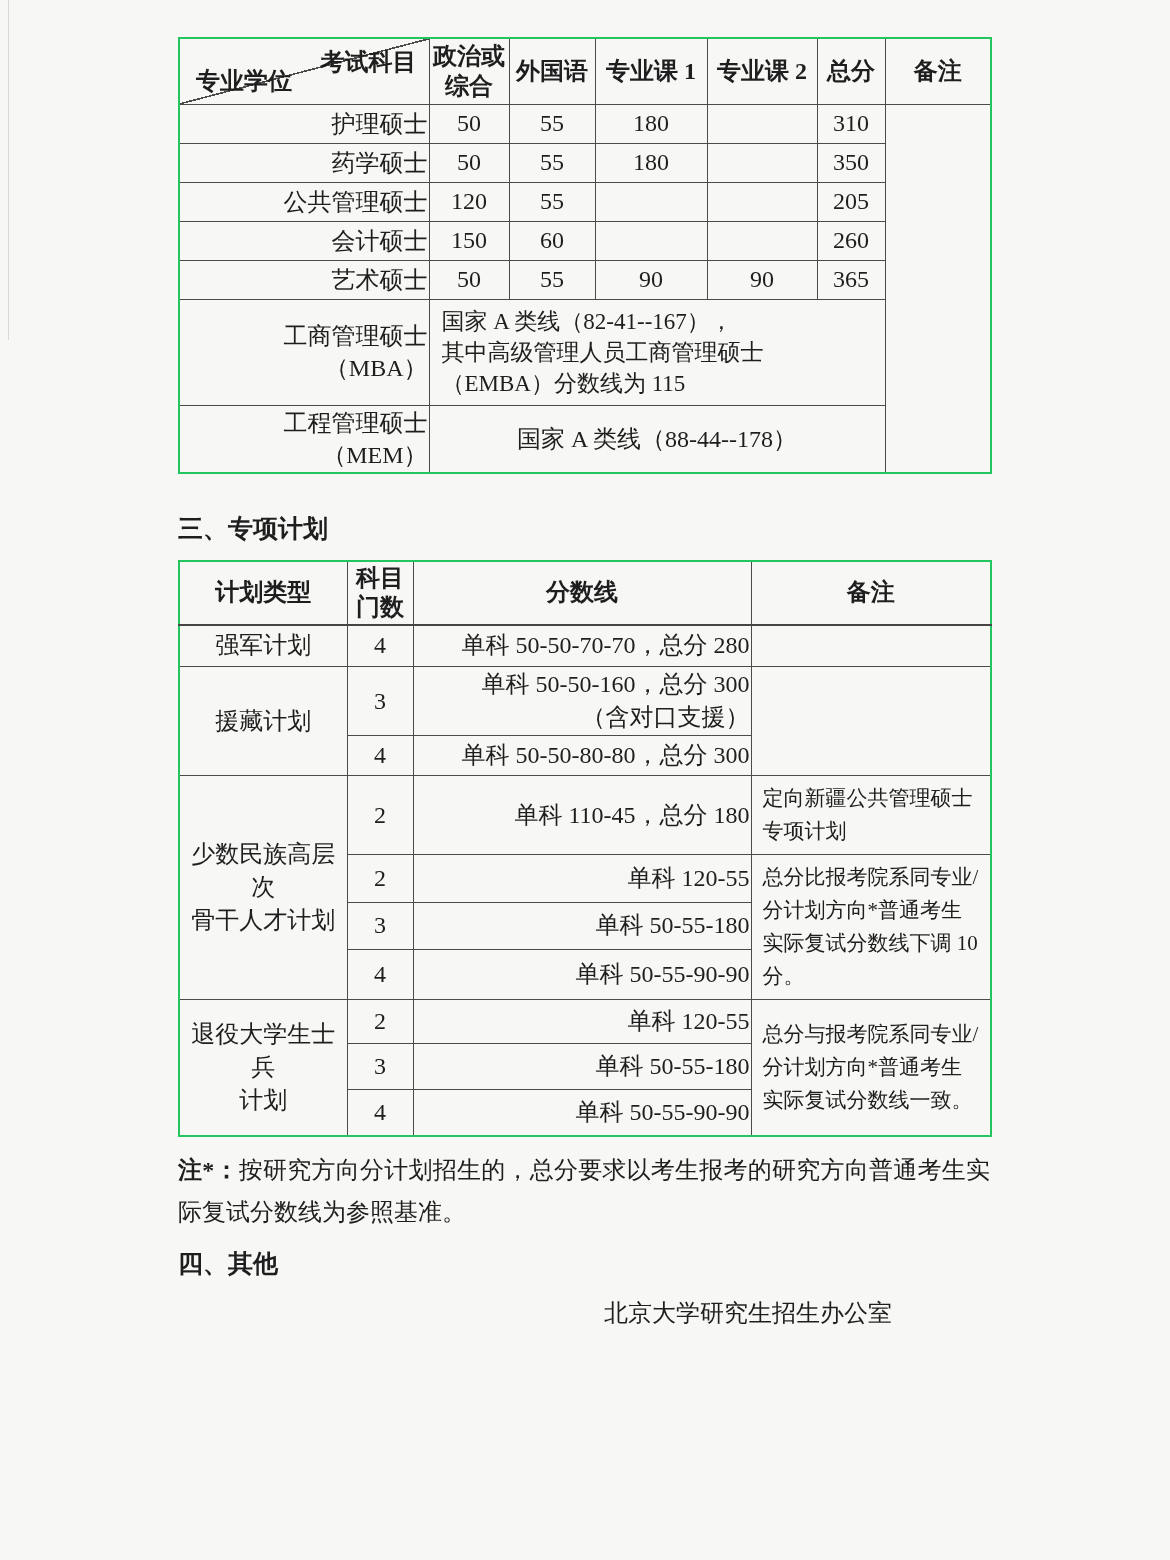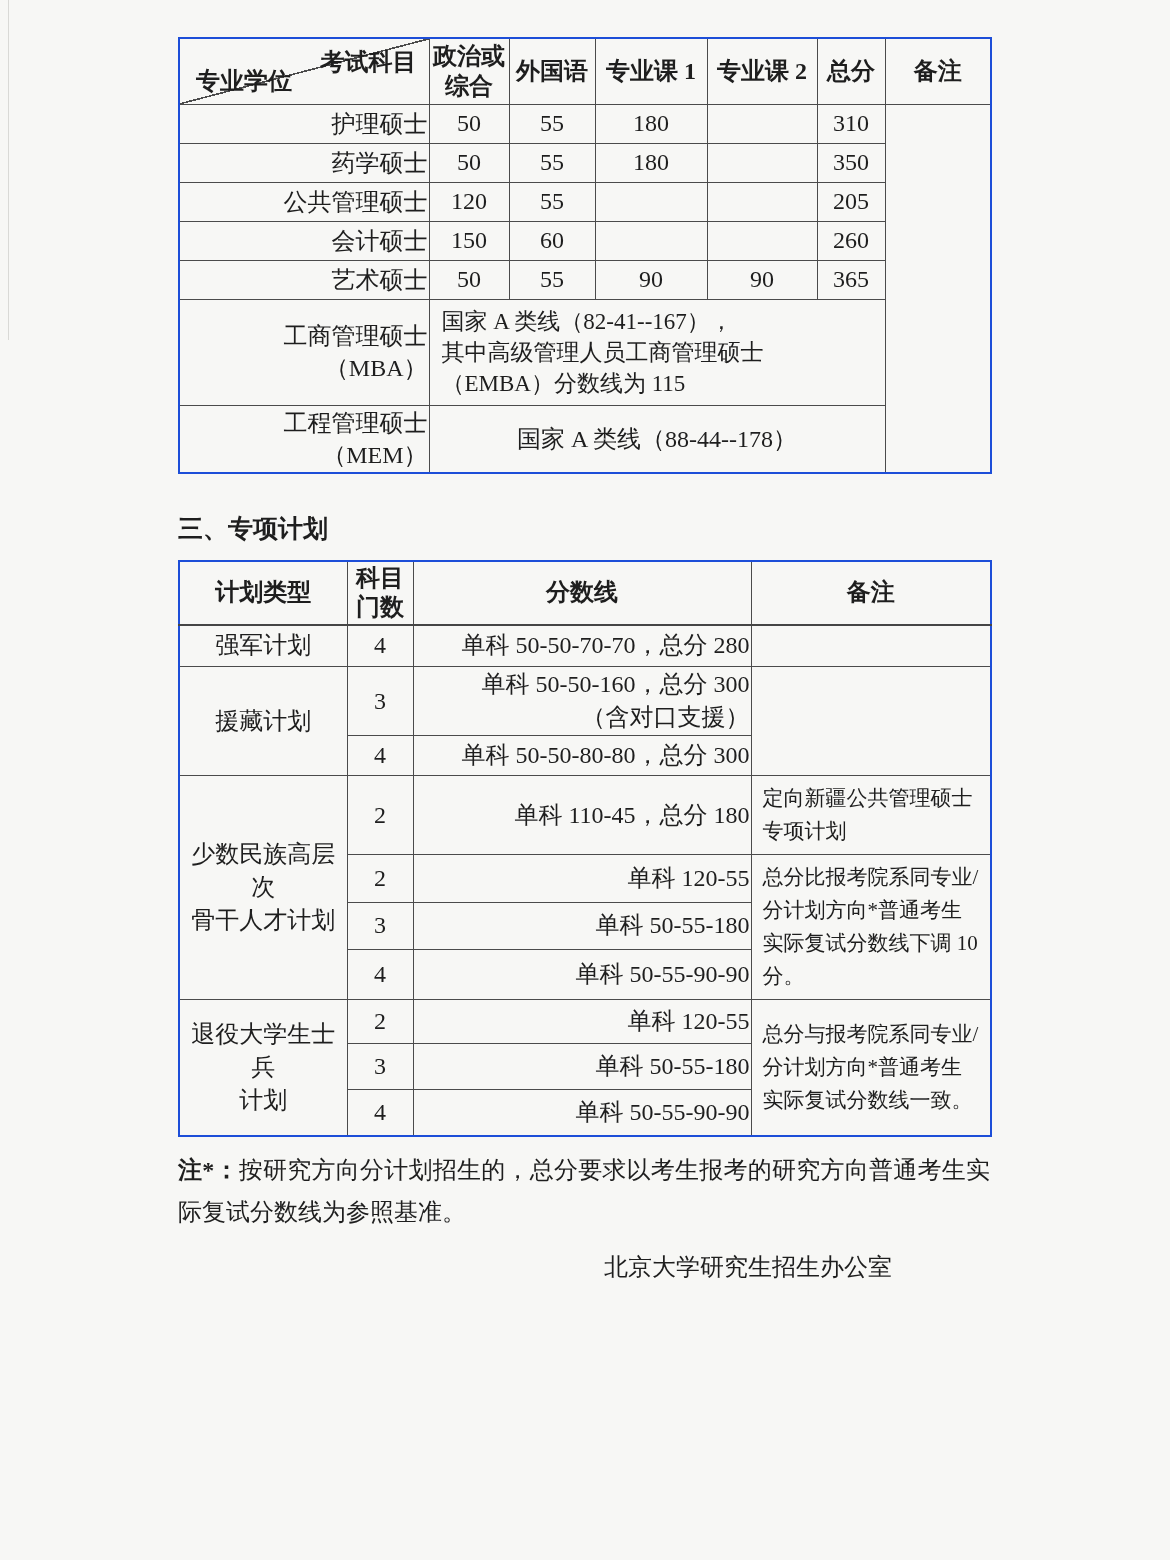--- a/index.html
+++ b/index.html
@@ -9,21 +9,21 @@
     font-family:"Liberation Serif","DejaVu Serif",serif;
     color:#1e1e1e;
     position:relative;
     overflow:hidden;
   }
   .scan-edge{position:absolute;left:8px;top:0;width:1px;height:340px;background:#d9d9d6;}
   .content{position:absolute;left:178px;top:37px;width:812px;}
 
   table{border-collapse:collapse;width:812px;table-layout:fixed;}
   td{border:1.6px solid #4b4b4b;font-size:24px;vertical-align:middle;overflow:hidden;}
-  table{border:2px solid #1d4ed8;padding-left:41px;}
+  table{border:2px solid #22c55e;padding-left:41px;}
   .center{text-align:center;}
   .ml{white-space:pre-line;}
 
   
   #t1 .hdr td{font-weight:bold;line-height:30px;}
   #t1 tr.hdr{height:66px;}
   #t1 tr.r{height:39px;}
   #t1 td.label{text-align:right;padding-left:10px;}
   #t1 tr.mba{height:92px;}
   #t1 tr.mem{height:44px;}
@@ -205,19 +205,20 @@
     </tr>
     <tr style="height:46px">
       <td class="subj">4</td>
       <td class="score">单科 50-55-90-90</td>
     </tr>
   </tbody>
     </table>
 
   <p class="note"><b>注*：</b><span>按研究方向分计划招生的，总分要求以考生报考的研究方向普通考生实际复试分数线为参照基准。</span></p>
 
+  <div class="sec-h" style="margin-top:16px;margin-bottom:4px;">四、其他</div>
 
   <div class="sig">
     <div>北京大学研究生招生办公室</div>
 
   </div>
 
 </div>
 
 </body></html>

